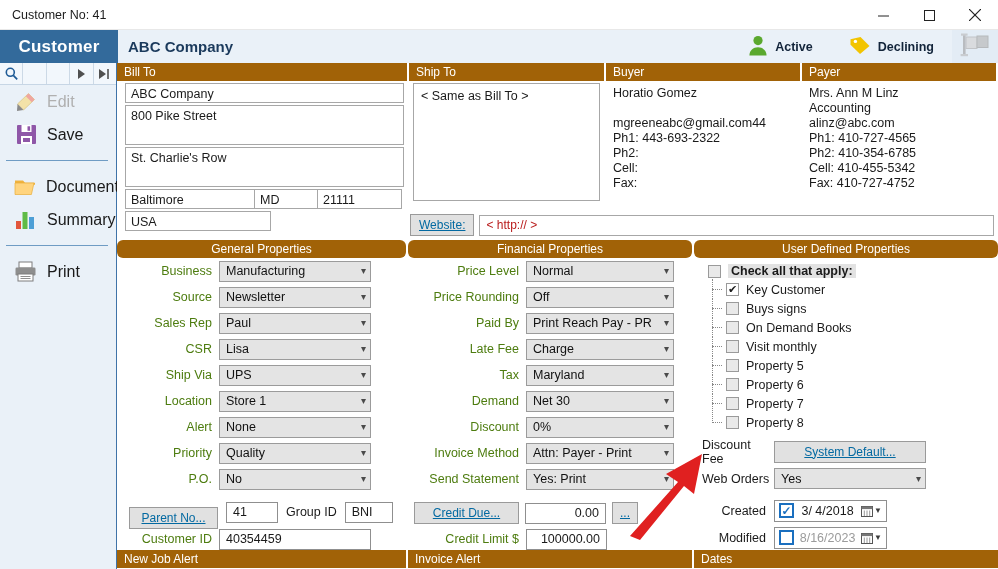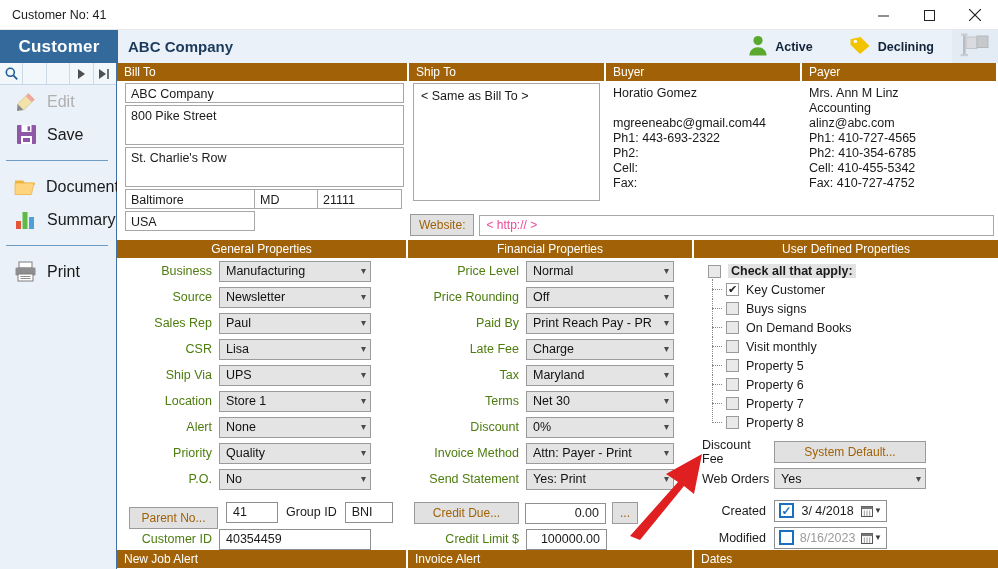--- a/index.html
+++ b/index.html
@@ -70,57 +70,57 @@
   .side-ico { width: 24px; height: 24px; display: flex; align-items: center; justify-content: center; }
 
   
   .content { position: absolute; left: 117px; top: 63px; width: 881px; height: 506px; background: #ffffff; }
 
   .panel-head {
     background: #a16207; color: #ffffff; height: 18px;
     display: flex; align-items: center; font-size: 12px;
   }
   .panel-head.left { padding-left: 7px; }
-  .panel-head.center { justify-content: center; }
+  .panel-head.center { justify-content: center; border-radius: 6px; }
 
   .row-top { display: flex; height: 145px; }
   .col { border-right: 2px solid #ffffff; }
 
   .billto { width: 292px; }
   .shipto { width: 197px; }
   .buyer  { width: 196px; }
   .payer  { width: 194px; border-right: none; }
 
   .fieldbox {
     border: 1px solid #a7a7a7; background: #ffffff; margin: 2px 3px 0 8px;
     padding: 3px 5px; font-size: 12.5px; height: 20px; overflow: hidden;
   }
   .fieldbox.tall { height: 40px; }
   .inline-row { display: flex; margin: 2px 3px 0 8px; }
   .inline-row .fieldbox { margin: 0; }
   .fb-city { width: 130px; }
   .fb-state { width: 63px; border-left: none; }
   .fb-zip { width: 84px; border-left: none; }
-  .fb-country { width: 130px; }
+  .fb-country { width: 146px; }
 
   .plainpanel { padding: 5px 6px 0 7px; font-size: 12.5px; line-height: 15px; }
   .plainpanel.boxed { border: 1px solid #a7a7a7; margin: 2px 4px 2px 4px; height: 118px; }
 
   
   .website-row {
     position: absolute; left: 289px; top: 149px; width: 592px; height: 26px;
     display: flex; align-items: center; padding: 0 4px;
   }
   .btn {
     background: #e1e1e1; border: 1px solid #9a9a9a; font-size: 12px;
-    padding: 3px 8px; color: #a16207; font-family: "Liberation Sans", sans-serif;
+    padding: 3px 8px; color: #0369a1; font-family: "Liberation Sans", sans-serif; text-decoration: underline;
   }
   .website-input {
     flex: 1; border: 1px solid #a7a7a7; background: #fff; height: 21px;
-    margin-left: 5px; padding: 2px 6px; font-size: 12px; color: #ec4899;
+    margin-left: 5px; padding: 2px 6px; font-size: 12px; color: #b91c1c;
     display: flex; align-items: center;
   }
 
   
   .row-mid { position: absolute; left: 0; top: 177px; width: 881px; height: 305px; display: flex; }
   .pcol { border-right: 2px solid #ffffff; }
   .pcol.general { width: 291px; }
   .pcol.financial { width: 286px; }
   .pcol.userdef { width: 304px; border-right: none; }
 
@@ -519,21 +519,21 @@
         </div>
       </div>
       <div class="frow">
         <div class="flabel">Tax</div>
         <div class="combo">
           <span>Maryland</span>
           <span class="chev">▾</span>
         </div>
       </div>
       <div class="frow">
-        <div class="flabel">Terms</div>
+        <div class="flabel">Demand</div>
         <div class="combo">
           <span>Net 30</span>
           <span class="chev">▾</span>
         </div>
       </div>
       <div class="frow">
         <div class="flabel">Discount</div>
         <div class="combo">
           <span>0%</span>
           <span class="chev">▾</span>

